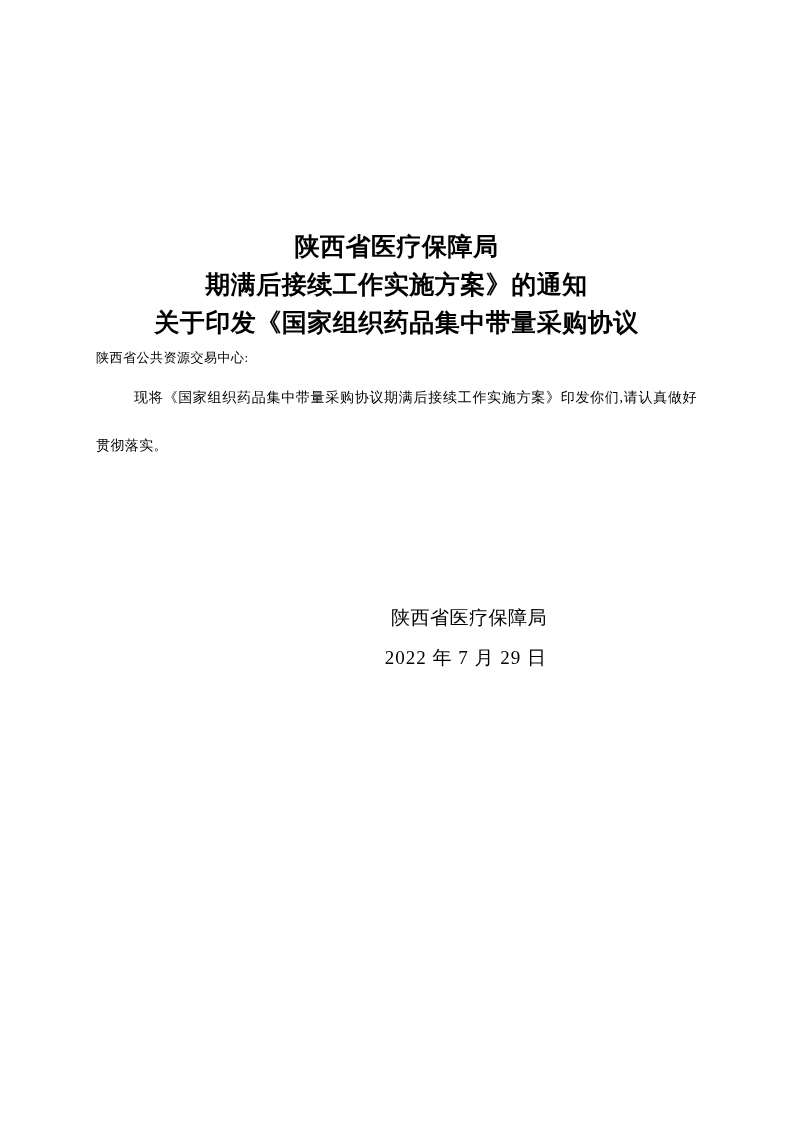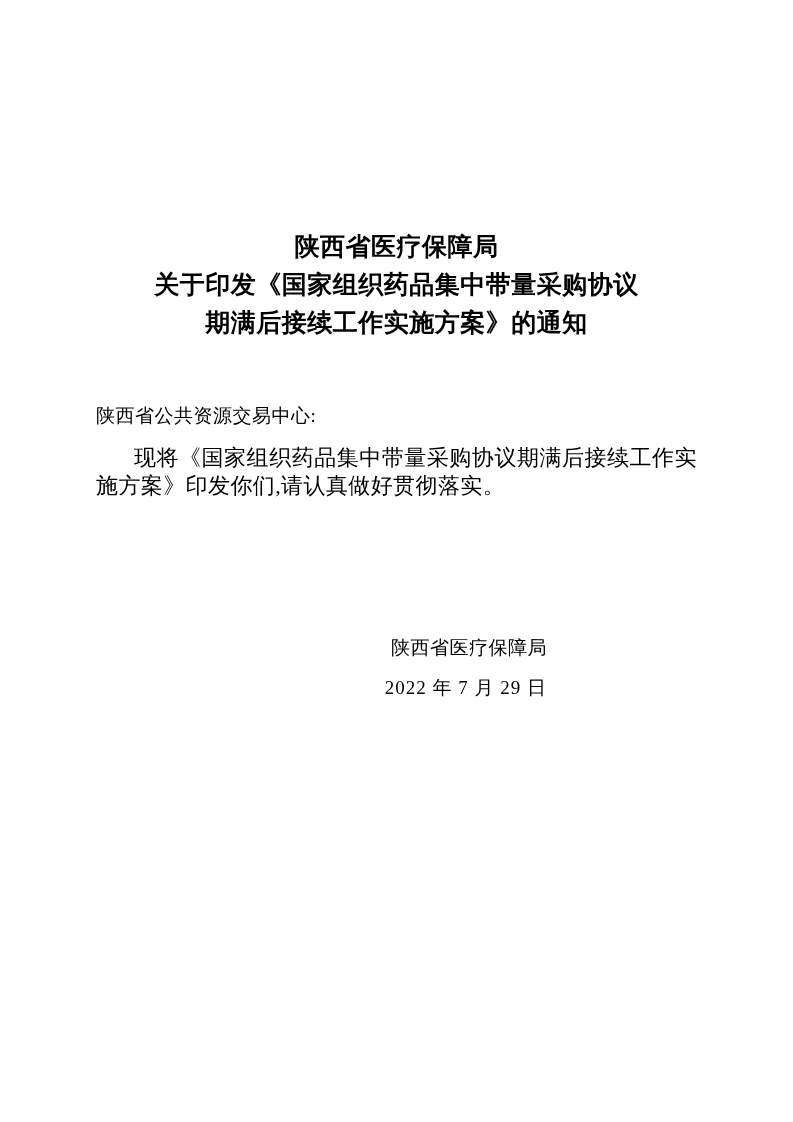--- a/index.html
+++ b/index.html
@@ -27,29 +27,27 @@
     font-weight: bold;
     font-size: 25px;
     line-height: 38px;
     letter-spacing: 0.5px;
   }
   .doc-title .tline {
     display: block;
     white-space: nowrap;
   }
   .recipient {
-    margin-top: 58px;
-    font-size: 19px;
+    font-size: 13px;
     line-height: 32px;
     letter-spacing: 0.5px;
   }
   .body-para {
-    margin-top: 12px;
-    font-size: 22px;
-    line-height: 28px;
+    font-size: 14px;
+    line-height: 48px;
     text-align: justify;
     text-indent: 38px;
     letter-spacing: 0.4px;
   }
   .signature {
     margin-top: 128px;
     padding-right: 150px;
     text-align: right;
     font-size: 19px;
     line-height: 40px;
@@ -62,22 +60,22 @@
     letter-spacing: 1px;
   }
 </style>
 </head>
 <body>
 
 <div class="page">
 
   <div class="doc-title">
     <span class="tline">陕西省医疗保障局</span>
+    <span class="tline">期满后接续工作实施方案》的通知</span>
     <span class="tline">关于印发《国家组织药品集中带量采购协议</span>
-    <span class="tline">期满后接续工作实施方案》的通知</span>
   </div>
 
   <div class="recipient">陕西省公共资源交易中心:</div>
 
   <div class="body-para">现将《国家组织药品集中带量采购协议期满后接续工作实施方案》印发你们,请认真做好贯彻落实。</div>
 
   <div class="signature">
     <span class="sline">陕西省医疗保障局</span>
     <span class="sline sig-date">2022 年 7 月 29 日</span>
   </div>

